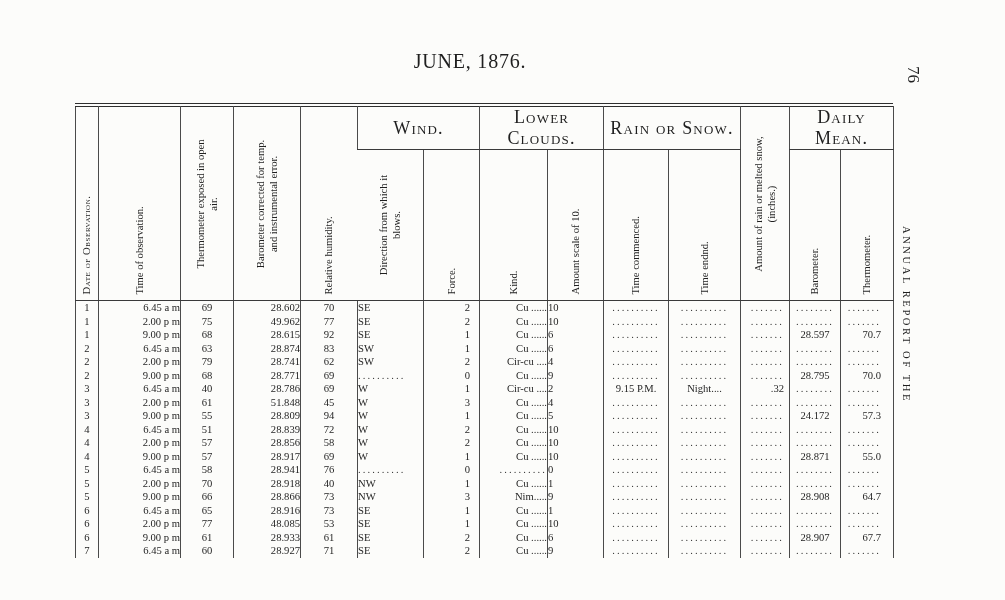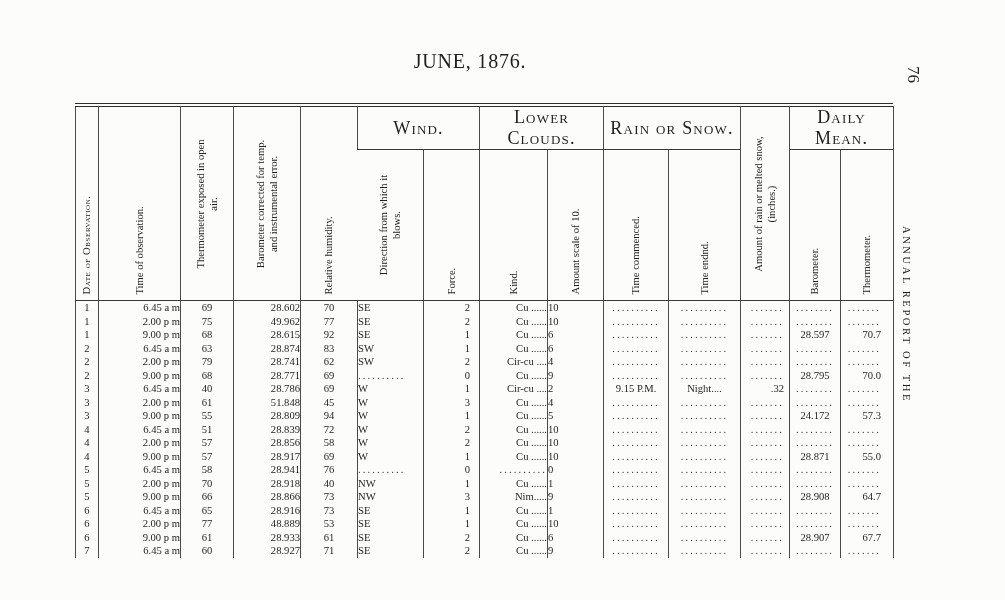--- a/index.html
+++ b/index.html
@@ -404,21 +404,21 @@
           <td class="c9 dots">..........</td>
           <td class="c10 dots">..........</td>
           <td class="c11 dots">.......</td>
           <td class="c12 dots">........</td>
           <td class="c13 dots">.......</td>
         </tr>
         <tr>
           <td class="c0">6</td>
           <td class="c1">2.00 p m</td>
           <td class="c2">77</td>
-          <td class="c3">48.889</td>
+          <td class="c3">48.085</td>
           <td class="c4">53</td>
           <td class="c5">SE</td>
           <td class="c6">1</td>
           <td class="c7">Cu ......</td>
           <td class="c8">10</td>
           <td class="c9 dots">..........</td>
           <td class="c10 dots">..........</td>
           <td class="c11 dots">.......</td>
           <td class="c12 dots">........</td>
           <td class="c13 dots">.......</td>

